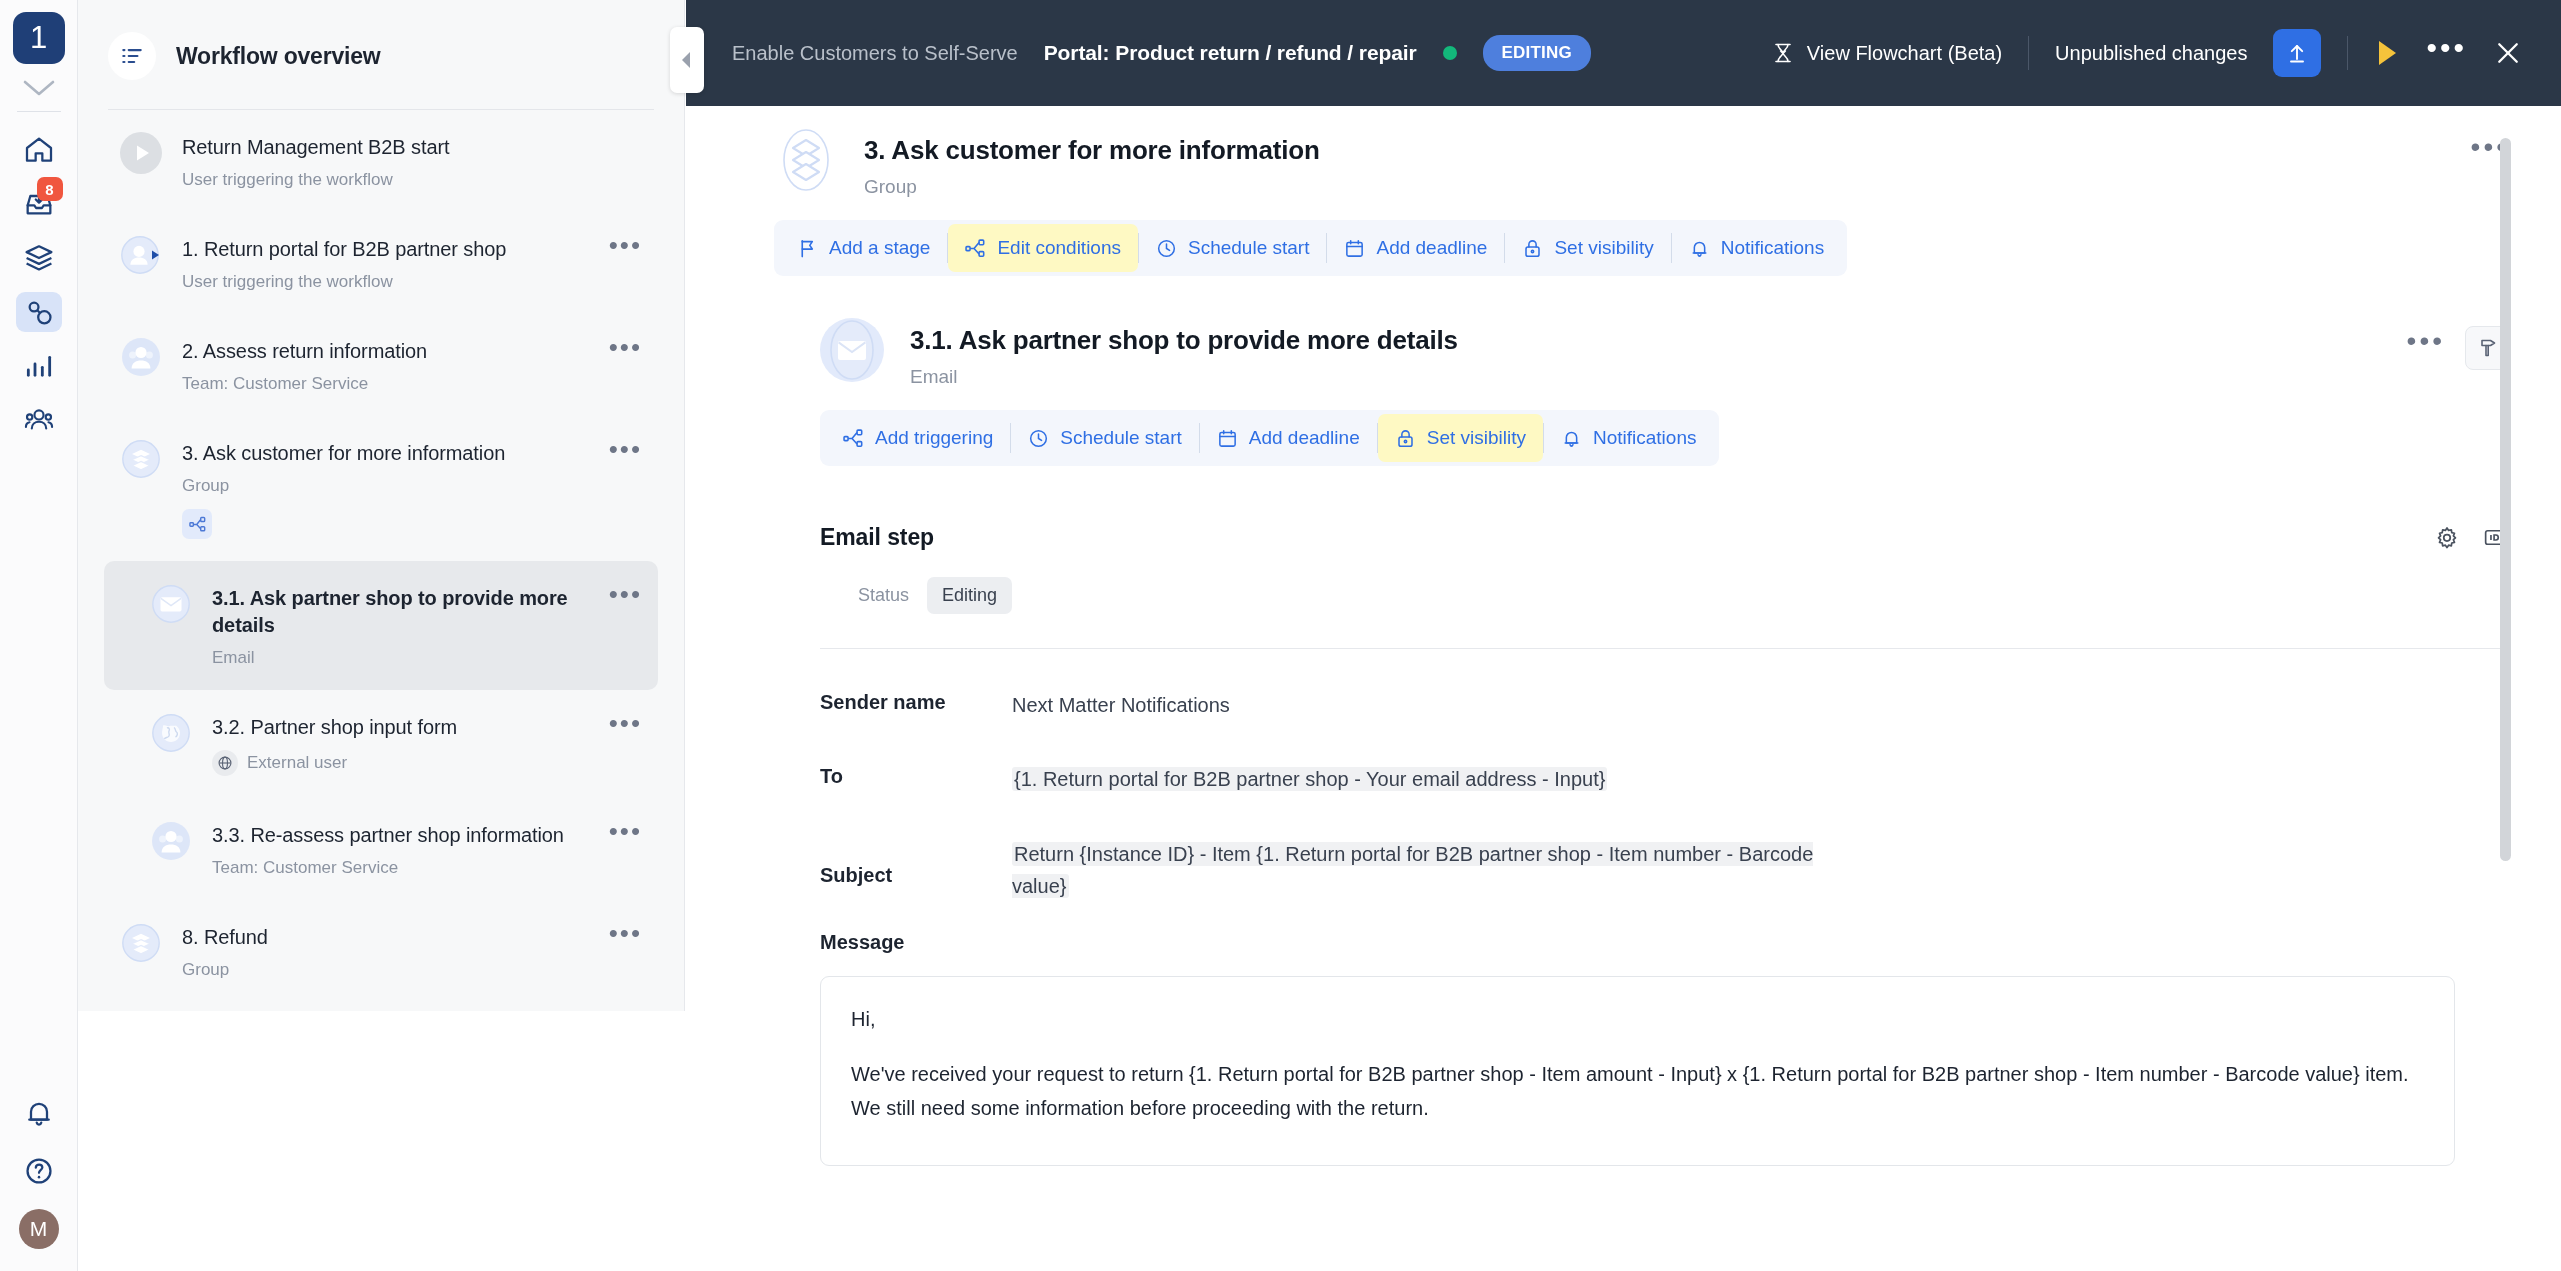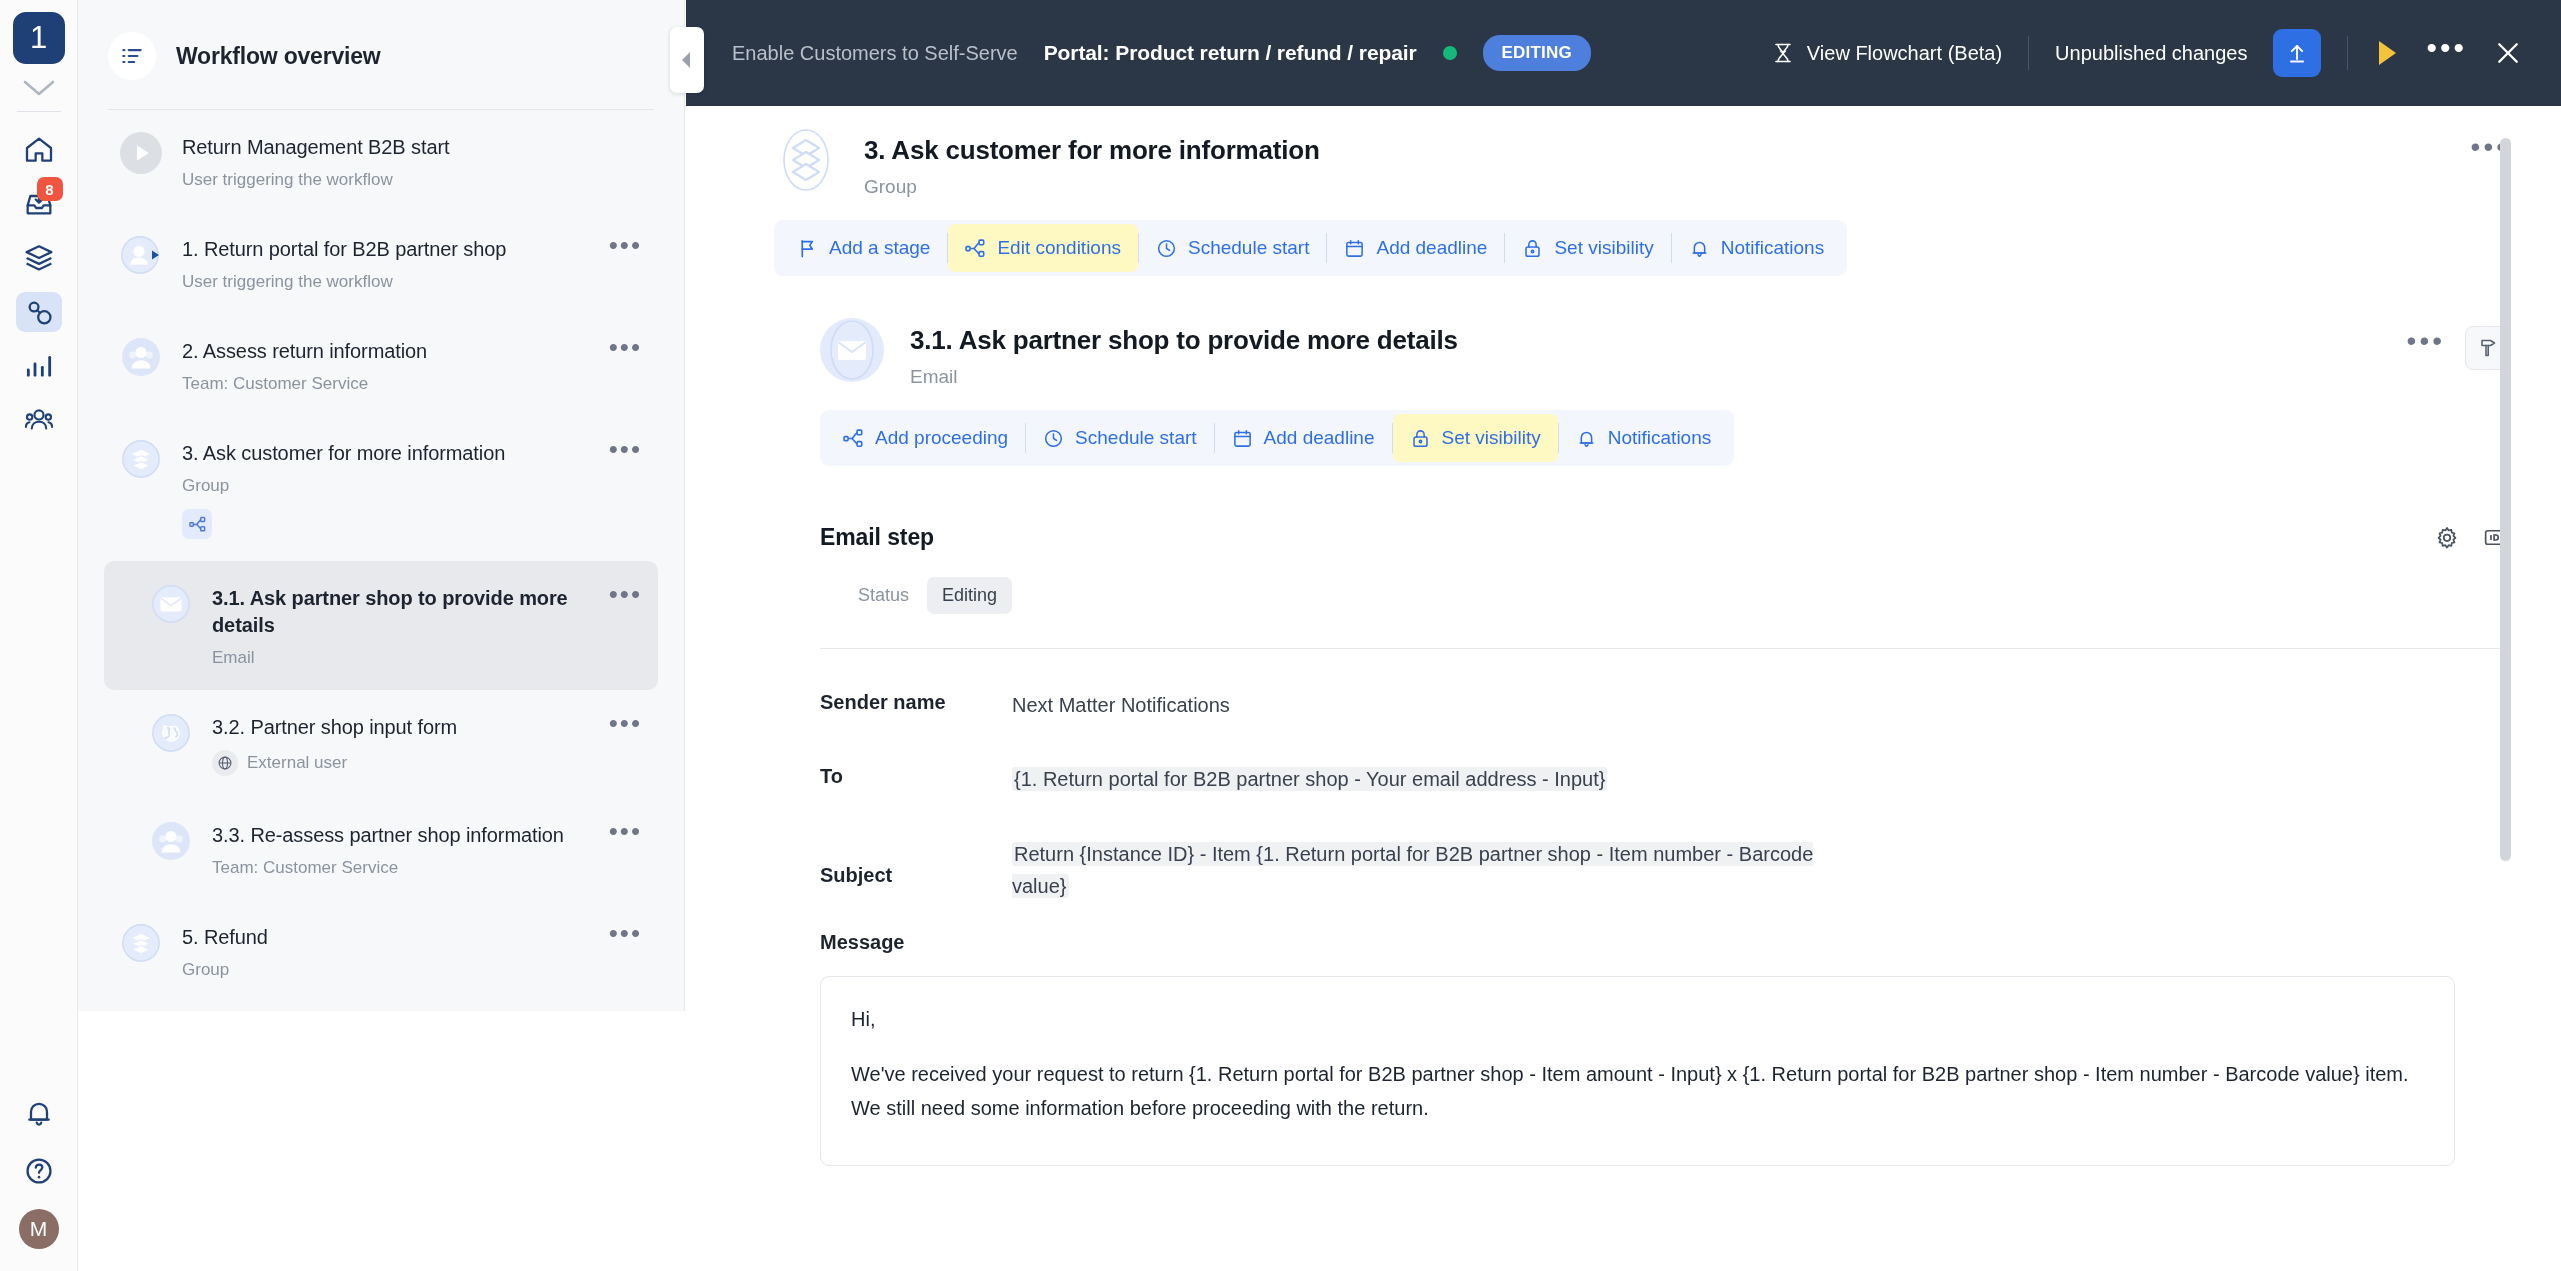--- a/index.html
+++ b/index.html
@@ -413,21 +413,21 @@
       <div class="wf-item">
         <span class="wf-ic">
           <svg width="42" height="42" viewBox="0 0 42 42">
             <circle cx="21" cy="21" r="18.2" fill="#e4ebfa" stroke="#cfdcf5" stroke-width="1.4"></circle>
             <path d="M21 11.8 L30 16 L21 20.2 L12 16 Z" fill="#ffffff"></path>
             <path d="M21 17.6 L30 21.8 L21 26 L12 21.8 Z" fill="#ffffff" stroke="#e4ebfa" stroke-width="1.2"></path>
             <path d="M21 23.4 L30 27.6 L21 31.8 L12 27.6 Z" fill="#ffffff" stroke="#e4ebfa" stroke-width="1.2"></path>
           </svg>
         </span>
         <span class="wf-body">
-          <span class="wf-title" style="display:block">5. Refund</span>
+          <span class="wf-title" style="display:block">8. Refund</span>
           <span class="wf-sub" style="display:block">Group</span>
         </span>
         <span class="wf-dots">•••</span>
       </div>
 
     </div>
   </div>
 
   <div class="collapse-tab">
     <svg width="16" height="20" viewBox="0 0 16 20">
@@ -598,21 +598,21 @@
         <div class="actionbar indent">
           <span class="act">
             <span>
               <svg width="21" height="21" viewBox="0 0 20 20" fill="none" stroke="#2f6fe4" stroke-width="1.5">
                 <rect x="1" y="8.2" width="3.8" height="3.8" rx=".8"></rect>
                 <rect x="13.4" y="2" width="4.4" height="4.4" rx=".9"></rect>
                 <rect x="13.4" y="13" width="4.4" height="4.4" rx=".9"></rect>
                 <path d="M4.8 10 H8.6 M8.6 10 L13.4 4.2 M8.6 10 L13.4 15.2"></path>
               </svg>
             </span>
-            <span>Add proceeding</span>
+            <span>Add triggering</span>
           </span>
           <span class="act-sep"></span>
           <span class="act">
             <span>
               <svg width="21" height="21" viewBox="0 0 22 22" fill="none" stroke="#2f6fe4" stroke-width="1.6" stroke-linecap="round">
                 <circle cx="11" cy="11" r="8.2"></circle>
                   <path d="M11 6.4 V11 L14.2 13"></path>
               </svg>
             </span>
             <span>Schedule start</span>

